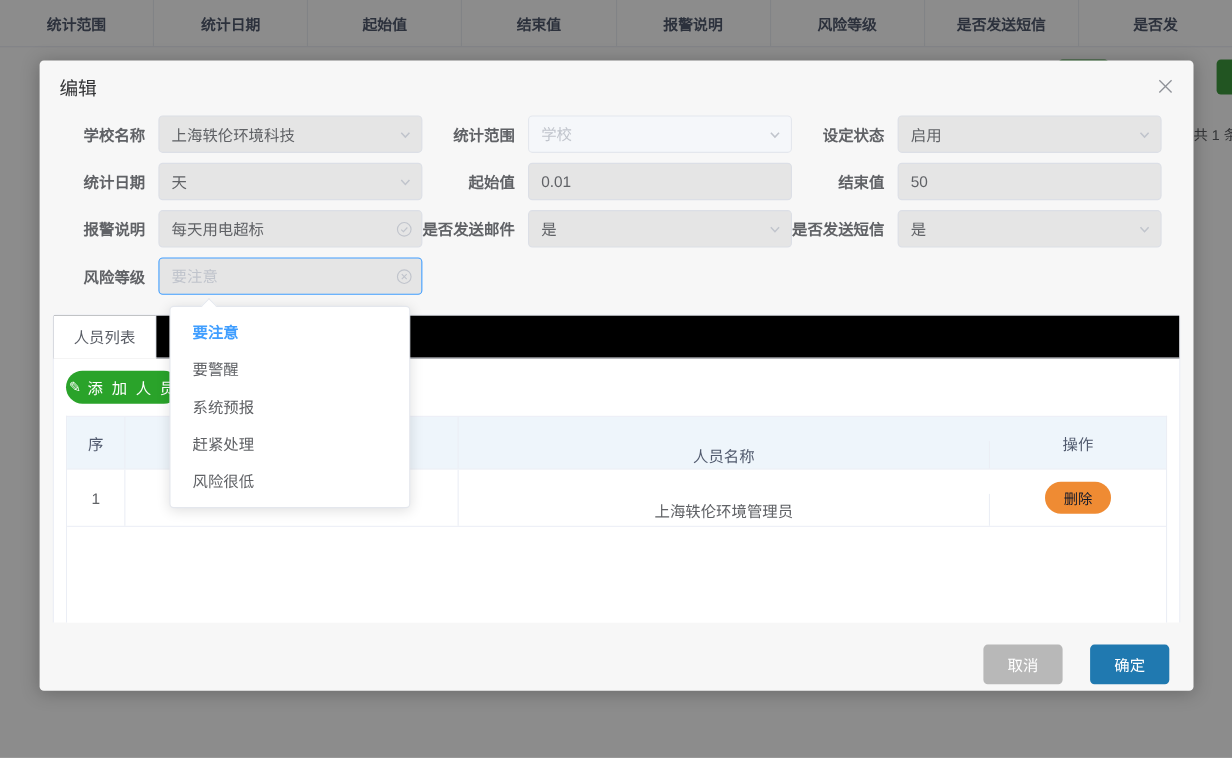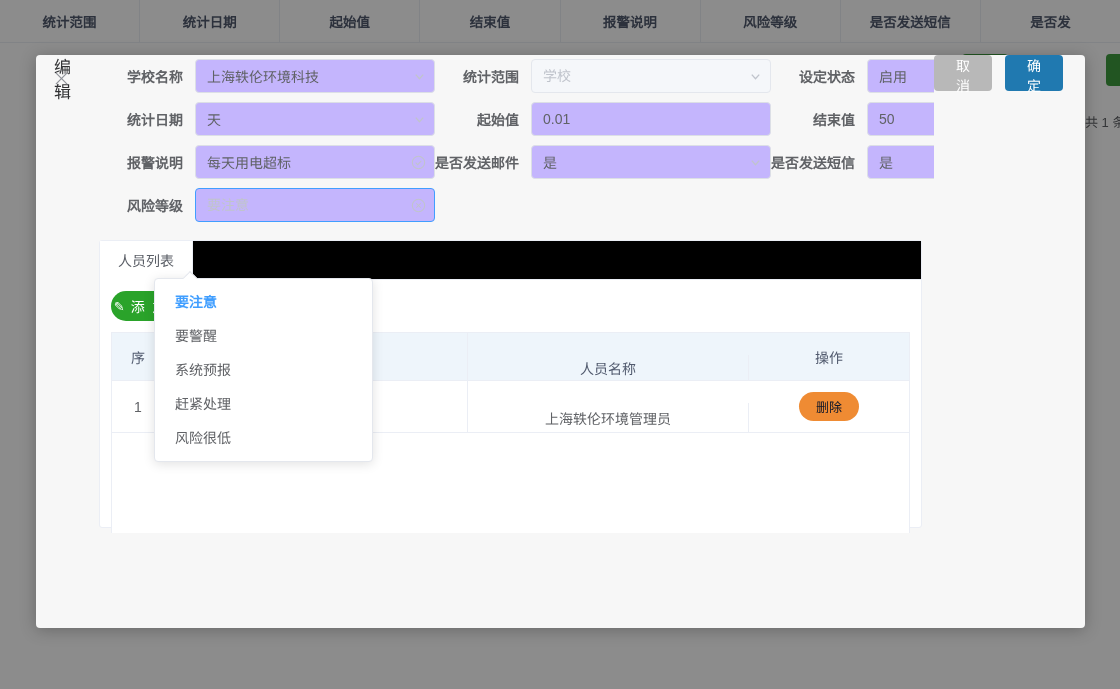--- a/index.html
+++ b/index.html
@@ -74,21 +74,21 @@
 
   
   #dialog {
     position: absolute;
     left: 36px; top: 55px;
     width: 1049px; height: 573px;
     background: #f7f7f7;
     border-radius: 4px;
     box-shadow: 0 2px 16px rgba(0,0,0,0.25);
     display: flex;
-    flex-direction: row;
+    flex-direction: column;
   }
   #dialog-header {
     height: 46px;
     flex: 0 0 46px;
     display: flex;
     align-items: center;
     padding: 0 16px 0 18px;
     position: relative;
   }
   #dialog-title {
@@ -141,21 +141,21 @@
     height: 34px;
   }
   .field input {
     width: 100%;
     height: 34px;
     border: 1px solid #dcdfe6;
     border-radius: 4px;
     padding: 0 30px 0 11px;
     font-size: 14px;
     color: #606266;
-    background: #c4b5fd;
+    background: #e5e5e5;
     font-family: inherit;
     outline: none;
   }
   .field input::placeholder { color: #c0c4cc; }
   .field input:disabled,
   .field.disabled input {
     background: #f5f7fa;
     border-color: #e4e7ed;
     color: #c0c4cc;
     cursor: not-allowed;
@@ -329,24 +329,24 @@
   }
   #table .filler {
     background: #ffffff;
     height: 100px;
   }
 
   
   #dialog-footer {
     flex: 0 0 62px;
     display: flex;
-    align-items: flex-start;
+    align-items: flex-end;
     justify-content: flex-end;
     padding: 0 22px 6px 0;
-    gap: 13px;
+    gap: 25px;
   }
   .fbtn {
     border: none;
     border-radius: 4px;
     height: 36px;
     padding: 0 22px;
     font-size: 14px;
     cursor: pointer;
     font-family: inherit;
     color: #ffffff;

